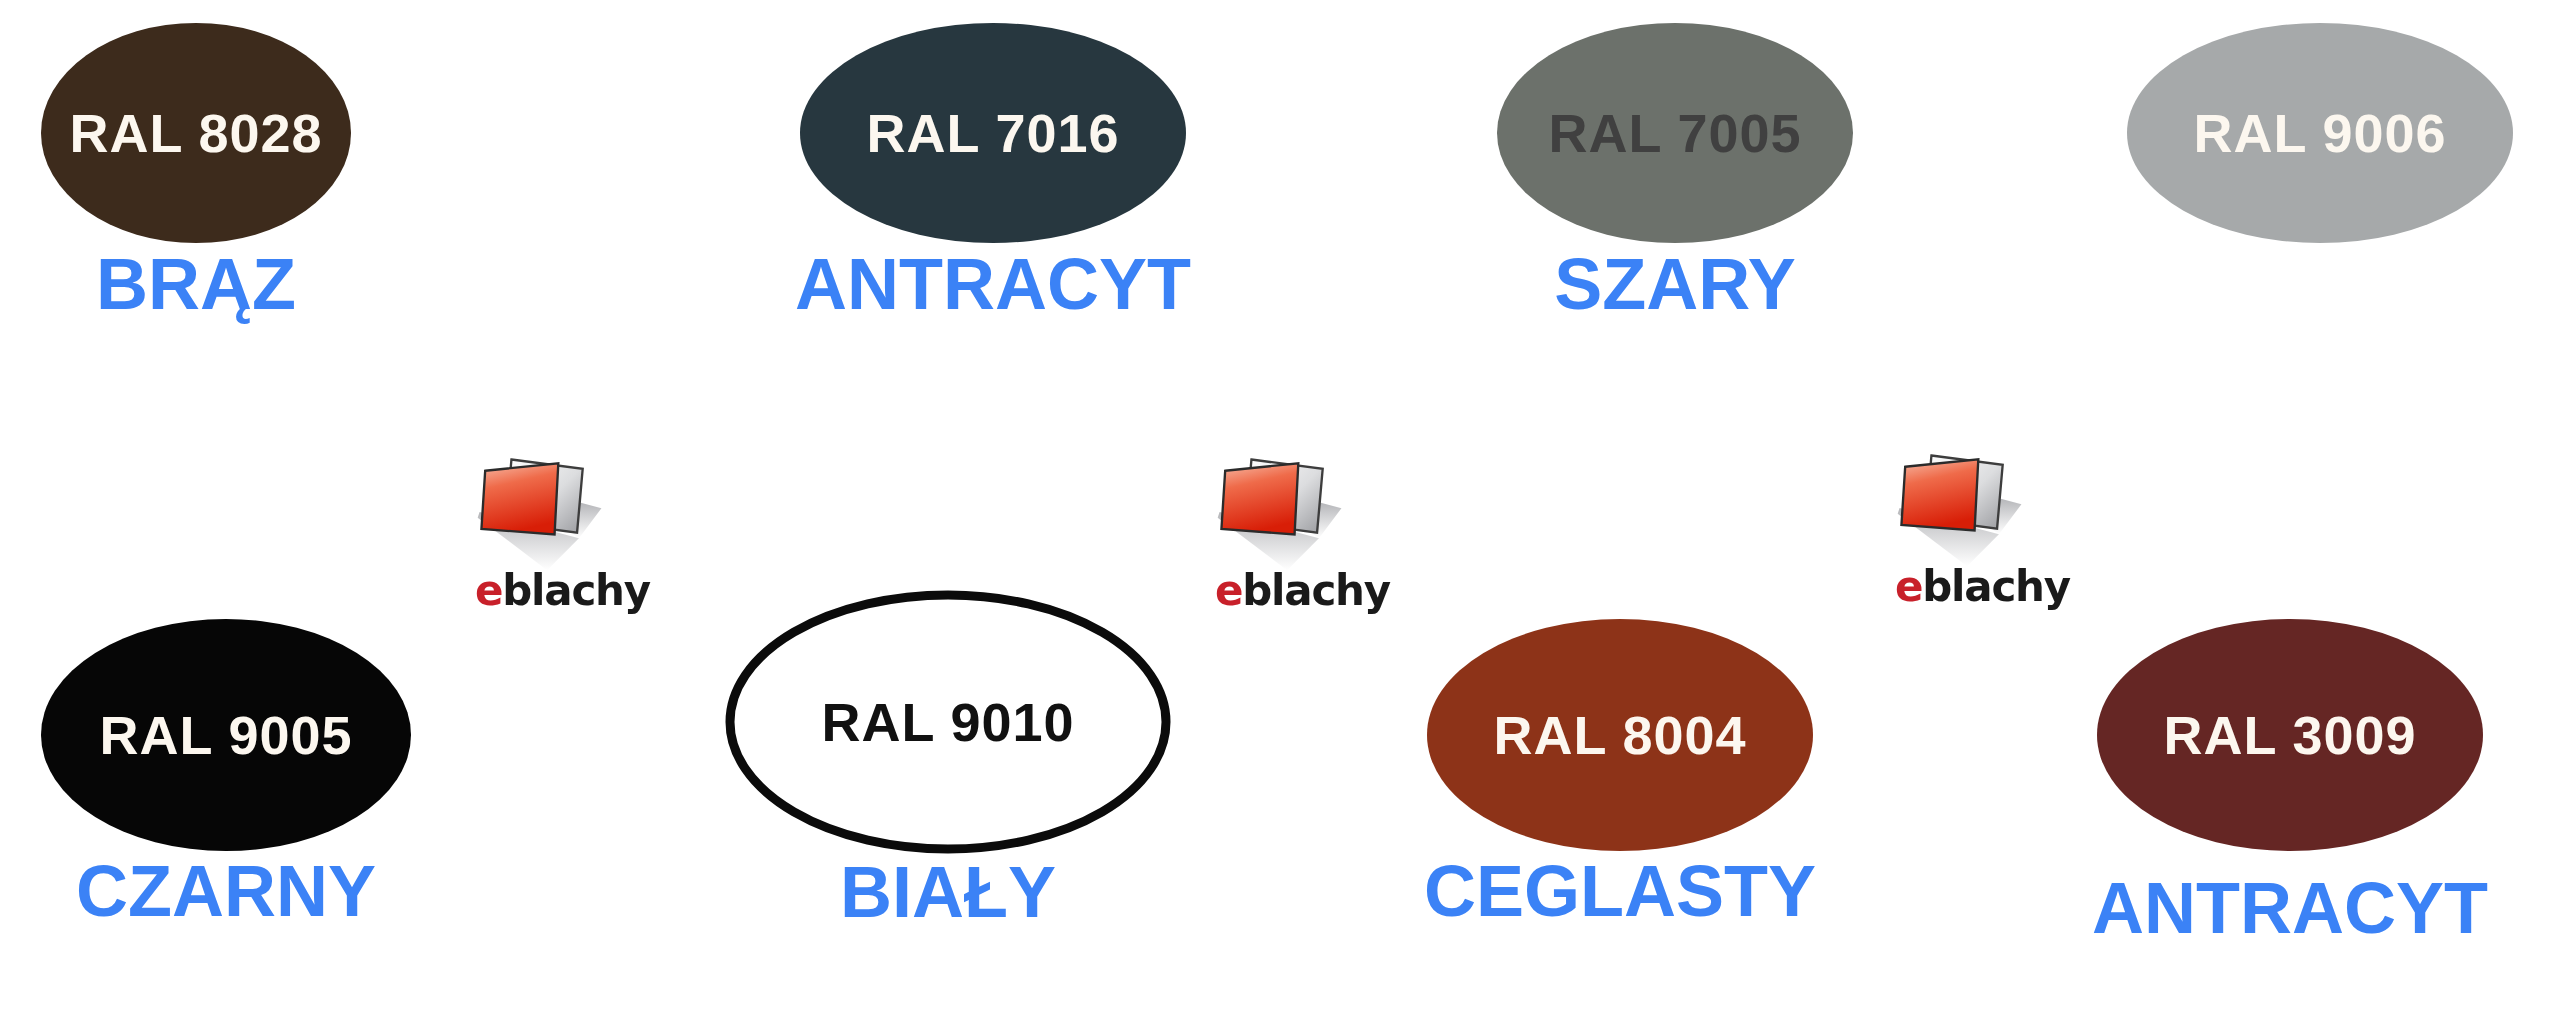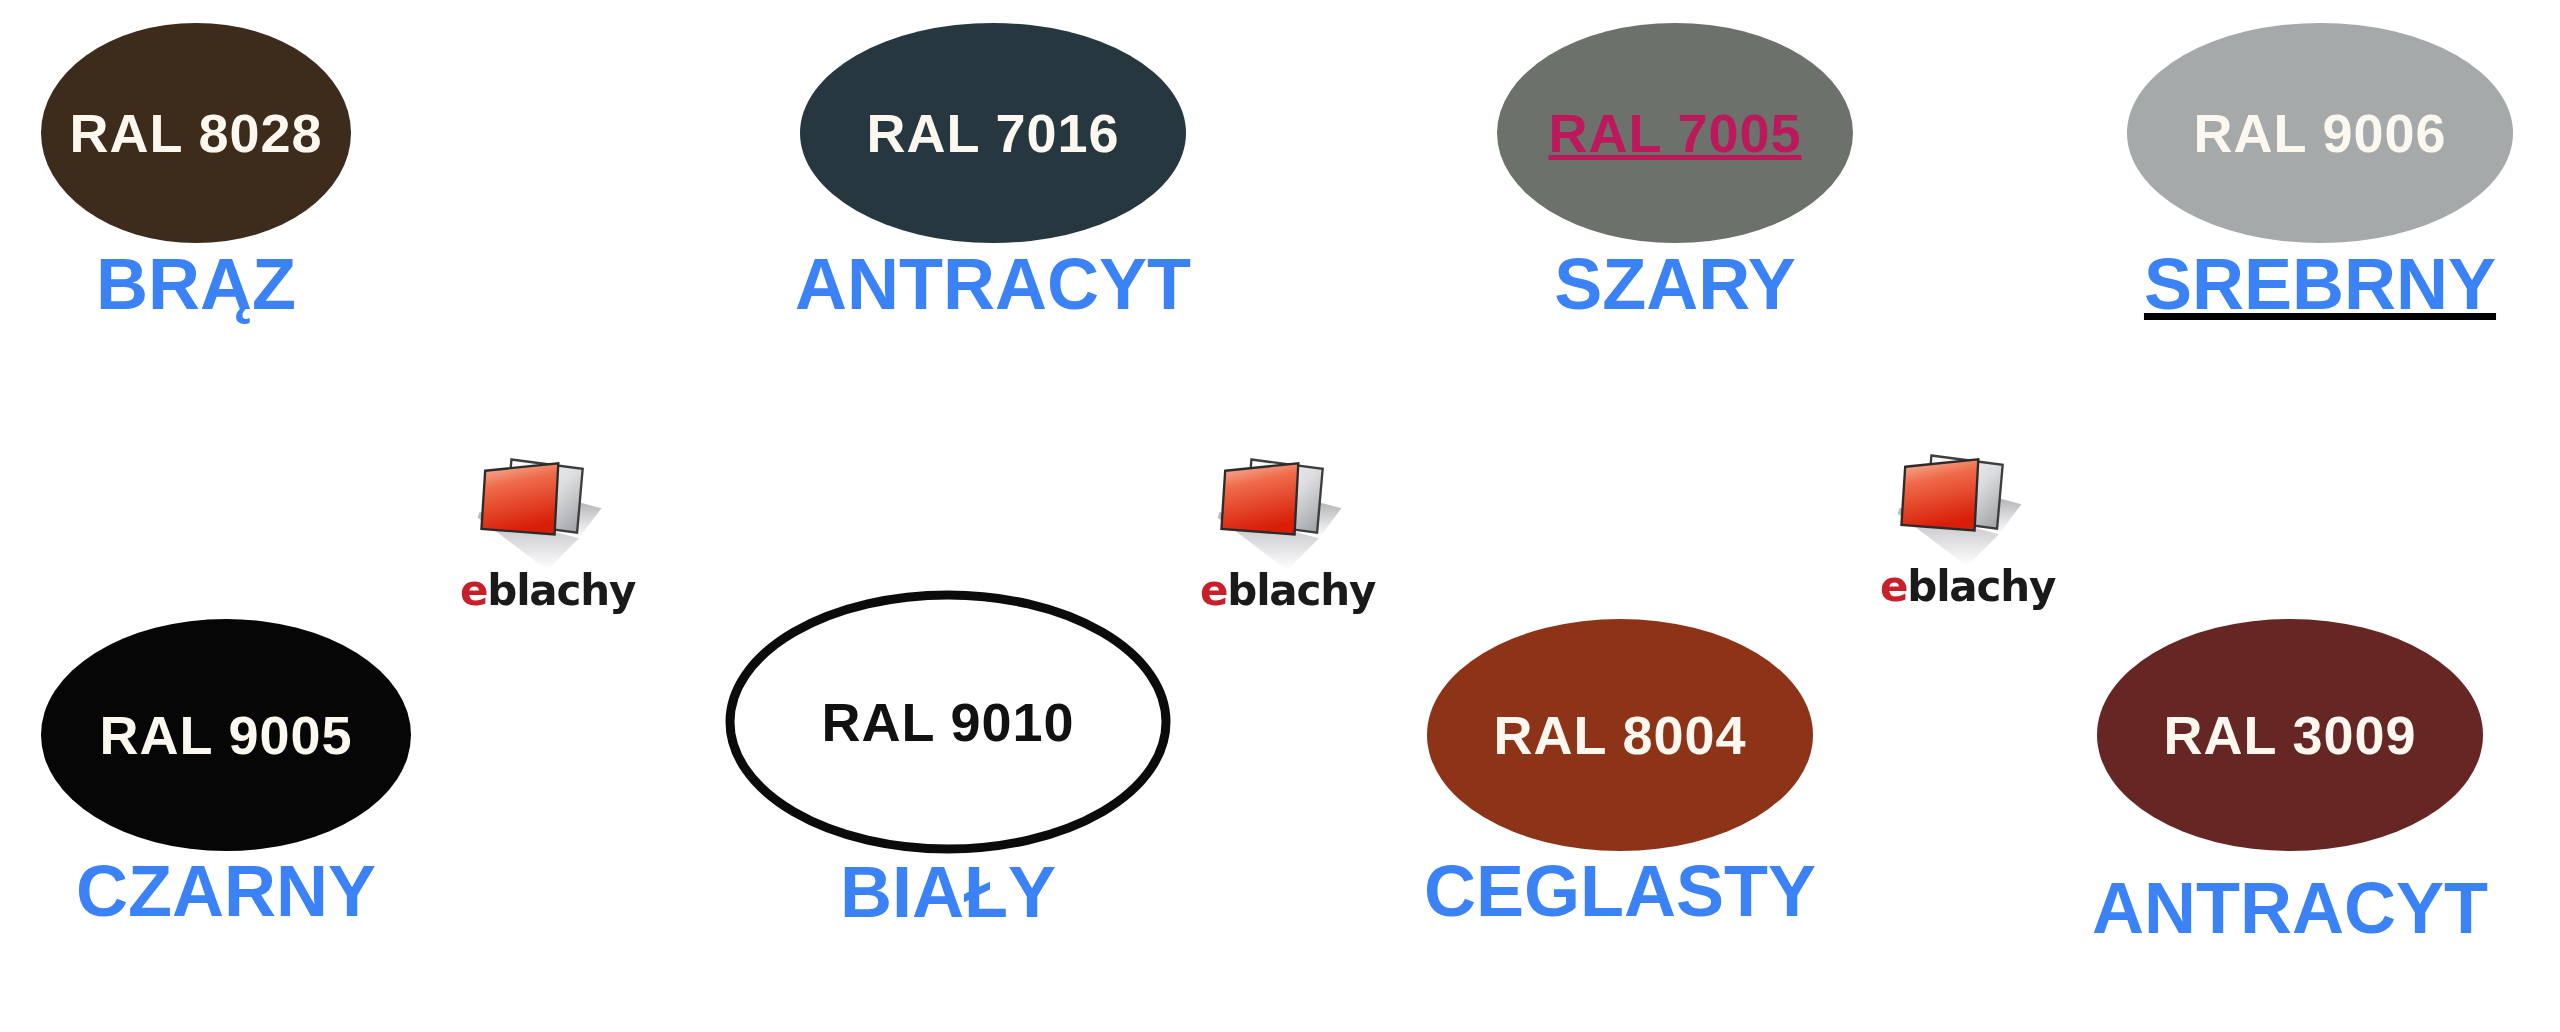--- a/index.html
+++ b/index.html
@@ -75,21 +75,21 @@
     height: 172px;
   }
   .logo .mark {
     display: block;
     width: 160px;
     height: 120px;
     margin: 0 auto 0 8px;
   }
   .logo .wordmark {
     display: block;
-    text-align: left;
+    text-align: right;
     font-family: "DejaVu Sans", sans-serif;
     font-weight: bold;
     font-size: 42px;
     line-height: 1;
     letter-spacing: -1.2px;
     margin-top: -2px;
     white-space: nowrap;
   }
   .logo .wordmark .e-red { color: #c8202a; }
   .logo .wordmark .rest  { color: #1a1a1a; }
@@ -117,33 +117,32 @@
       <div class="ral-code" style="color:#FCF7EF;">RAL 7016</div>
     </div>
     <div class="color-name">ANTRACYT</div>
   </div>
 
   <div class="swatch" style="left:1490px; top:18px; width:370px;">
     <div class="oval-wrap">
       <svg width="370" height="230" viewBox="0 0 370 230" aria-hidden="true">
         <ellipse cx="185" cy="115" rx="178" ry="110" fill="#6C716B"></ellipse>
       </svg>
-      <div class="ral-code" style="color:#be185d;text-decoration:underline;">RAL 7005</div>
+      <div class="ral-code" style="color:#404040;">RAL 7005</div>
     </div>
     <div class="color-name">SZARY</div>
   </div>
 
   <div class="swatch" style="left:2120px; top:18px; width:400px;text-decoration:underline;">
     <div class="oval-wrap">
       <svg width="400" height="230" viewBox="0 0 400 230" aria-hidden="true">
         <ellipse cx="200" cy="115" rx="193" ry="110" fill="#A6A9AA"></ellipse>
       </svg>
       <div class="ral-code" style="color:#FCF7EF;">RAL 9006</div>
     </div>
-    <div class="color-name">SREBRNY</div>
   </div>
 
   <div class="swatch" style="left:36px; top:615px; width:380px;">
     <div class="oval-wrap">
       <svg width="380" height="240" viewBox="0 0 380 240" aria-hidden="true">
         <ellipse cx="190" cy="120" rx="185" ry="116" fill="#060606"></ellipse>
       </svg>
       <div class="ral-code" style="color:#FCF7EF;">RAL 9005</div>
     </div>
     <div class="color-name">CZARNY</div>

